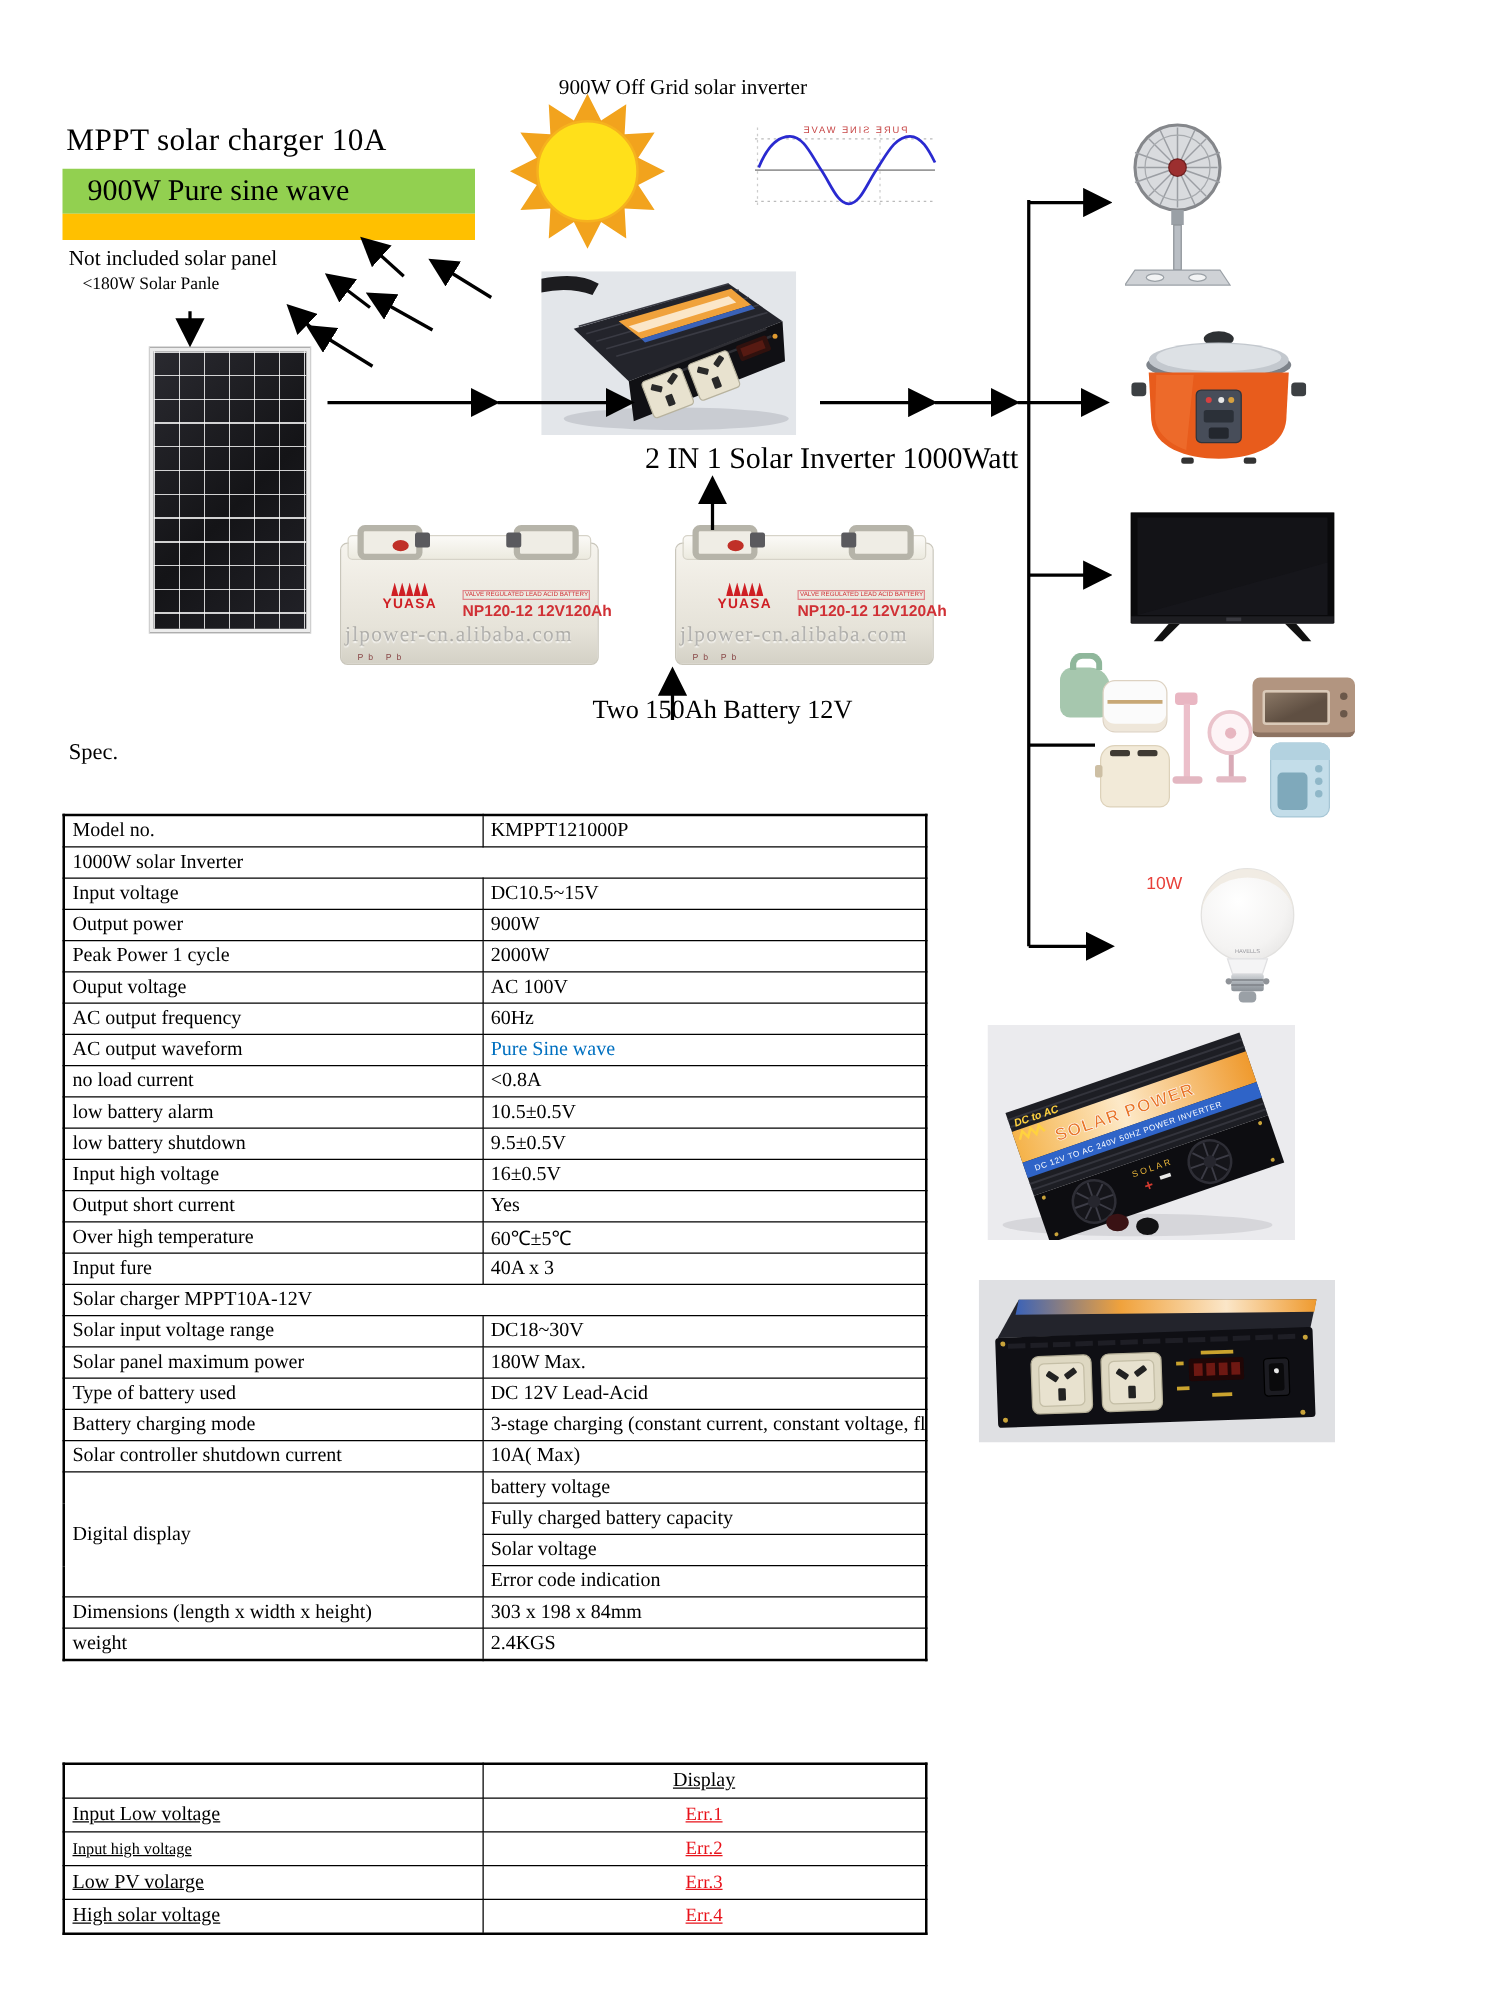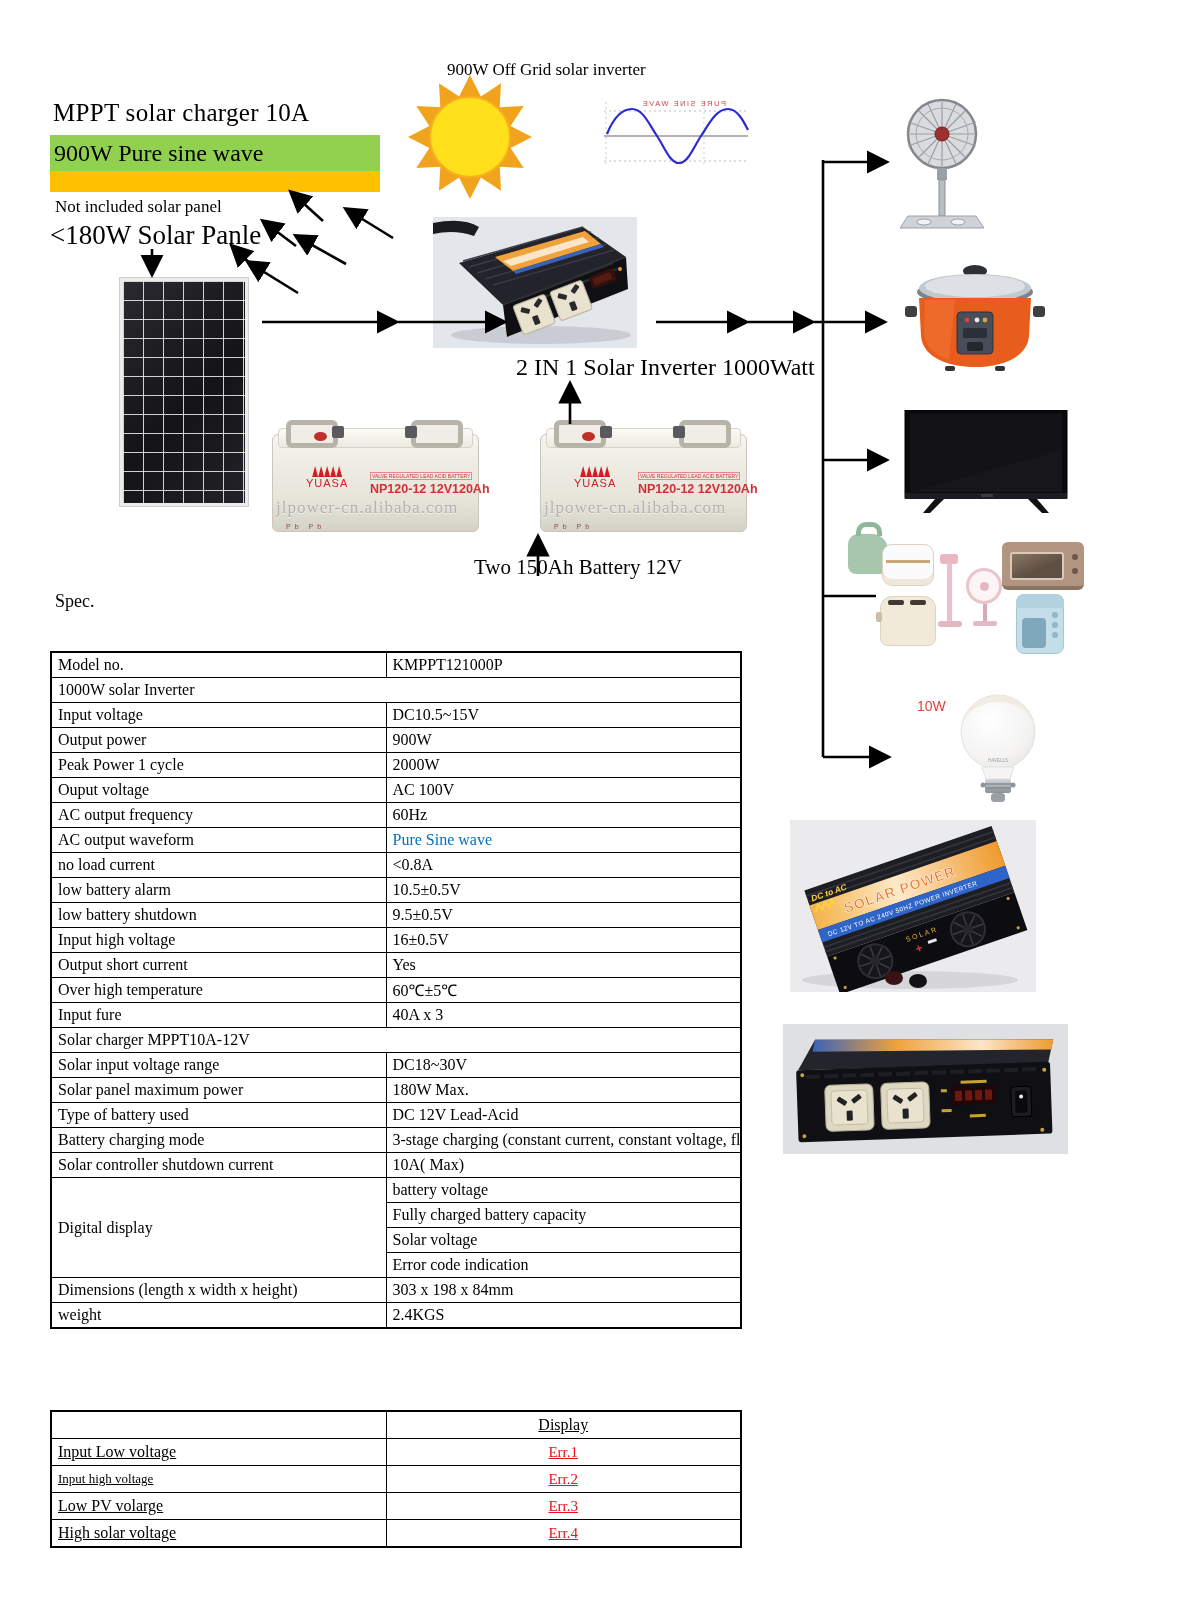--- a/index.html
+++ b/index.html
@@ -2,24 +2,24 @@
 <html><head>
 <meta charset="utf-8">
 <style>
   html,body{margin:0;padding:0;background:#fff;}
   body{font-family:"Liberation Serif",serif;color:#000;}
   #canvas{position:relative;width:1204px;height:1600px;background:#fff;overflow:hidden;}
   .abs{position:absolute;}
   .overlay{position:absolute;left:0;top:0;pointer-events:none;}
   
   .title{left:53px;top:99px;font-size:25px;letter-spacing:.3px;}
-  .band-green{left:50px;top:135px;width:330px;height:36px;background:#92d050;line-height:36px;font-size:24px;padding-left:4px;box-sizing:border-box;}
+  .band-green{left:50px;top:135px;width:330px;height:36px;background:#92d050;line-height:36px;font-size:24px;padding-left:20px;box-sizing:border-box;}
   .band-orange{left:50px;top:171px;width:330px;height:21px;background:#ffc000;}
   .note1{left:55px;top:197px;font-size:17px;}
-  .note2{left:50px;top:220px;font-size:27px;}
+  .note2{left:66px;top:220px;font-size:14px;}
   .sun-caption{left:447px;top:60px;font-size:17px;}
   .cap1{left:516px;top:354px;font-size:24px;}
   .cap2{left:474px;top:555px;font-size:21px;}
   .spec-head{left:55px;top:591px;font-size:18px;}
   
   .wave{left:596px;top:84px;width:160px;height:88px;background:#fff;}
   
   .panel{left:120px;top:278px;width:128px;height:228px;border:3px solid #ececec;box-sizing:border-box;
     background-image:
       repeating-linear-gradient(to right, rgba(255,255,255,.8) 0 1px, transparent 1px 20px),
@@ -33,21 +33,21 @@
   .bat-body{position:absolute;left:0;top:12px;width:205px;height:96px;border-radius:6px;
     background:linear-gradient(#f6f4ee 0%,#efece4 30%,#e6e3d9 70%,#d4d1c6 100%);border:1px solid #c9c6bb;}
   .bat-top{position:absolute;left:6px;top:6px;width:193px;height:18px;border-radius:4px;background:linear-gradient(#fbfaf7,#eceadf);border:1px solid #d6d3c8;}
   .bat-handle{position:absolute;top:-2px;width:42px;height:18px;border:5px solid #b6b4a9;border-radius:6px;background:#efede5;}
   .bat-handle.l{left:14px;} .bat-handle.r{right:14px;}
   .bat-conn{position:absolute;top:4px;width:12px;height:12px;background:#5a5a5e;border-radius:2px;}
   .bat-conn.l{left:60px;} .bat-conn.r{right:60px;}
   .bat-vent{position:absolute;left:42px;top:10px;width:13px;height:9px;border-radius:50%;background:#c03028;}
   .bat-brand{position:absolute;left:34px;top:44px;text-align:center;}
   .bat-brand-fan{width:30px;height:11px;margin:0 auto;background:#cf1f24;clip-path:polygon(0 100%,10% 0,20% 100%,30% 0,40% 100%,50% 0,60% 100%,70% 0,80% 100%,90% 0,100% 100%);}
-  .bat-brand-name{font-family:"Liberation Sans",sans-serif;font-weight:normal;font-size:11px;color:#cf1f24;letter-spacing:1px;}
+  .bat-brand-name{font-family:"Liberation Sans",sans-serif;font-weight:bold;font-size:11px;color:#cf1f24;letter-spacing:1px;}
   .bat-label{position:absolute;left:98px;top:42px;width:96px;}
   .bat-label-top{font-family:"Liberation Sans",sans-serif;font-size:5px;color:#d03035;white-space:nowrap;border:1px solid #e0888c;padding:0 1px;display:inline-block;}
   .bat-label-main{font-family:"Liberation Sans",sans-serif;font-weight:bold;font-size:12.5px;color:#d03035;white-space:nowrap;}
   .bat-watermark{position:absolute;left:4px;top:76px;width:200px;font-size:17px;letter-spacing:1px;color:rgba(125,125,125,.55);text-shadow:0 1px 1px rgba(255,255,255,.8);white-space:nowrap;}
   .bat-pb{position:absolute;left:14px;bottom:4px;font-family:"Liberation Sans",sans-serif;font-size:7px;color:#8a4a4a;letter-spacing:4px;}
   
   .tbl-wrap{position:absolute;left:50px;}
   table{border-collapse:collapse;table-layout:fixed;}
   .spec,.err{border:2.5px solid #000;width:692px;}
   .spec td,.err td{border:1.5px solid #000;font-size:16px;padding:1px 6px;height:22px;vertical-align:middle;overflow:hidden;white-space:nowrap;}

